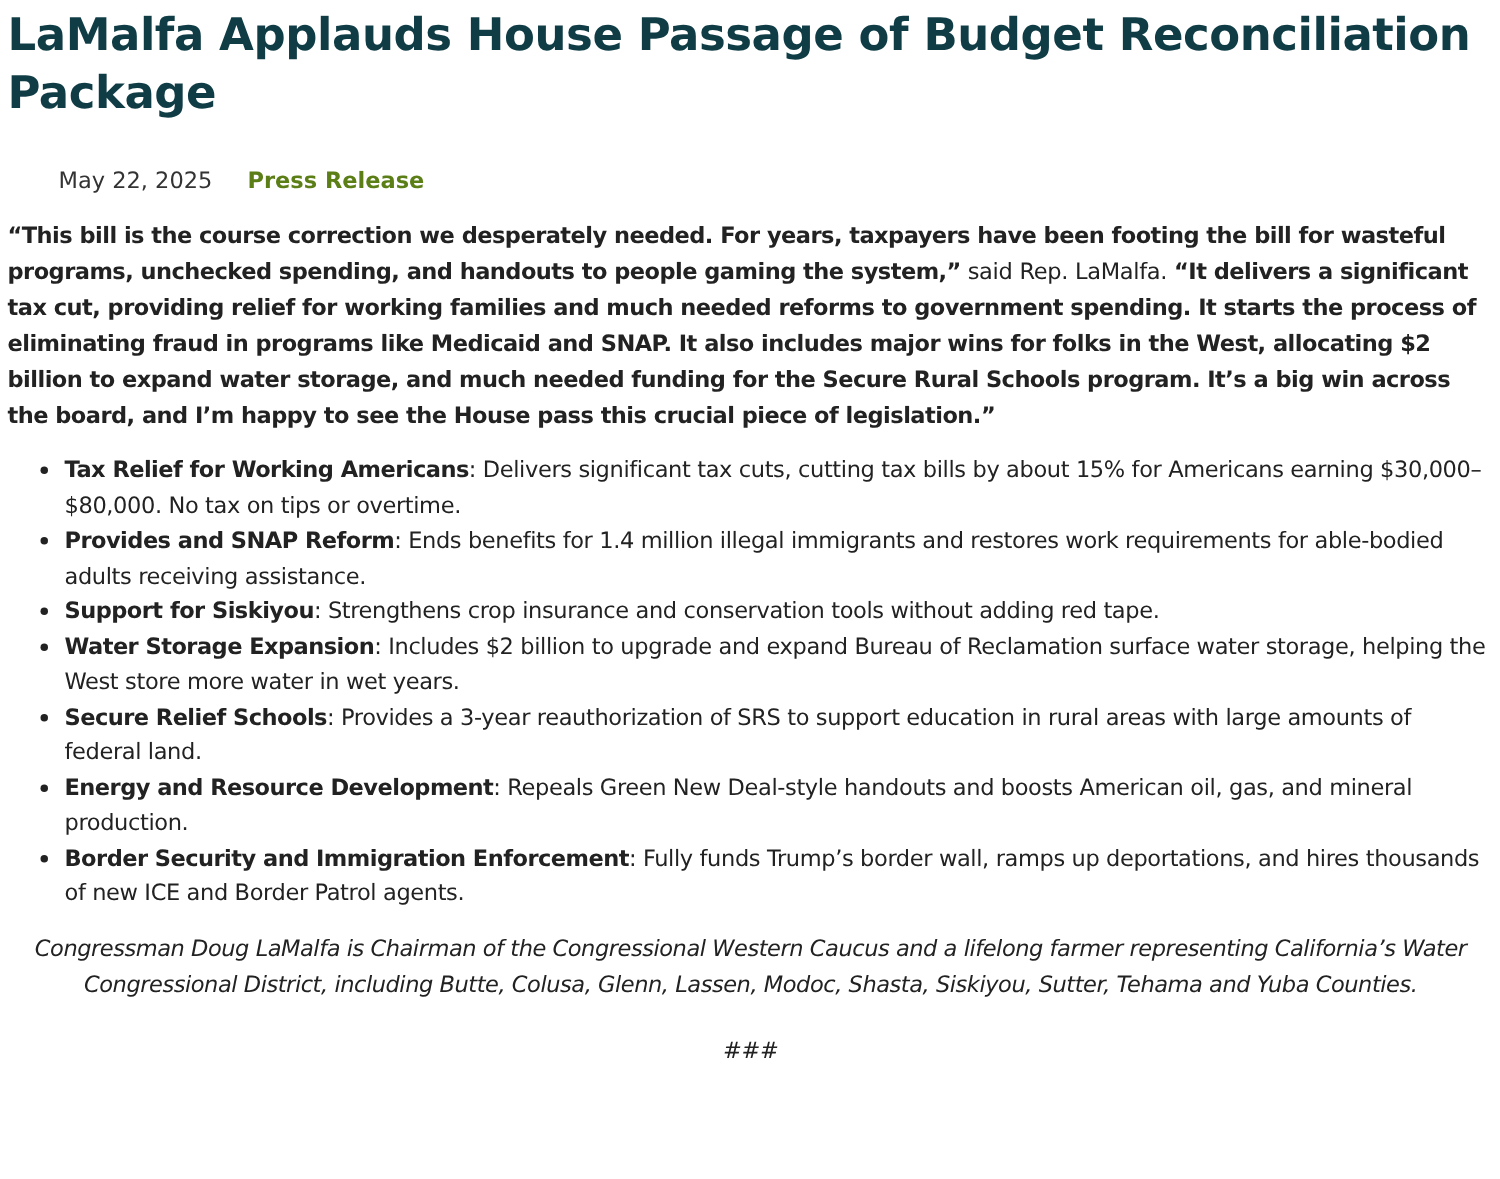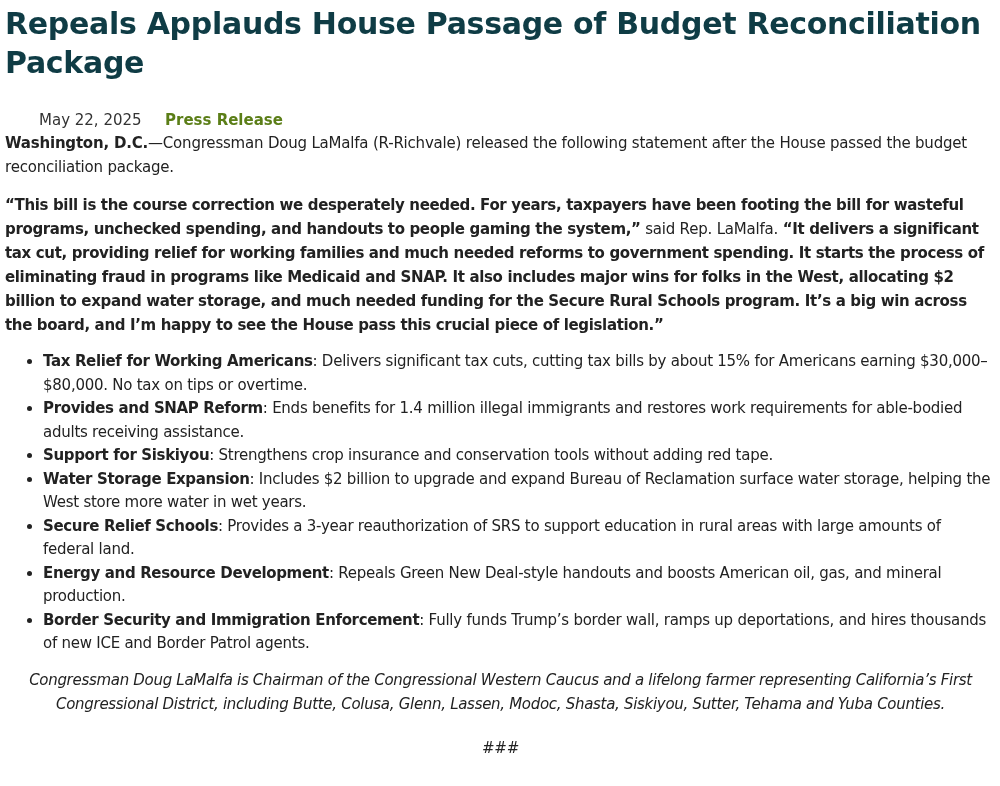--- a/index.html
+++ b/index.html
@@ -31,36 +31,35 @@
     .closing {
       margin-top: 12px; text-align: center; font-style: italic;
       font-size: 15px; line-height: 24px; letter-spacing: -0.3px;
     }
     .end { text-align: center; font-style: italic; margin-top: 20px; font-size: 15px; }
   </style>
 </head>
 <body>
 
 <div class="page">
-  <h1>Repeals Applauds House Passage of Budget Reconciliation Package</h1>
+  <h1>LaMalfa Applauds House Passage of Budget Reconciliation Package</h1>
 
   <div class="meta">
     <span class="date">May 22, 2025</span><span class="cat">Press Release</span>
   </div>
 
-  <p class="lead"><b>Washington, D.C.</b><span>—Congressman Doug LaMalfa (R-Richvale) released the following statement after the House passed the budget reconciliation package.</span></p>
 
   <p class="quote"><b>“This bill is the course correction we desperately needed. For years, taxpayers have been footing the bill for wasteful programs, unchecked spending, and handouts to people gaming the system,”</b><span> said Rep. LaMalfa. </span><b>“It delivers a significant tax cut, providing relief for working families and much needed reforms to government spending. It starts the process of eliminating fraud in programs like Medicaid and SNAP. It also includes major wins for folks in the West, allocating $2 billion to expand water storage, and much needed funding for the Secure Rural Schools program. It’s a big win across the board, and I’m happy to see the House pass this crucial piece of legislation.”</b></p>
 
 
   <ul>
     <li><b>Tax Relief for Working Americans</b><span>: Delivers significant tax cuts, cutting tax bills by about 15% for Americans earning $30,000–$80,000. No tax on tips or overtime.</span></li>
     <li><b>Provides and SNAP Reform</b><span>: Ends benefits for 1.4 million illegal immigrants and restores work requirements for able-bodied adults receiving assistance.</span></li>
     <li><b>Support for Siskiyou</b><span>: Strengthens crop insurance and conservation tools without adding red tape.</span></li>
     <li><b>Water Storage Expansion</b><span>: Includes $2 billion to upgrade and expand Bureau of Reclamation surface water storage, helping the West store more water in wet years.</span></li>
     <li><b>Secure Relief Schools</b><span>: Provides a 3-year reauthorization of SRS to support education in rural areas with large amounts of federal land.</span></li>
     <li><b>Energy and Resource Development</b><span>: Repeals Green New Deal-style handouts and boosts American oil, gas, and mineral production.</span></li>
     <li><b>Border Security and Immigration Enforcement</b><span>: Fully funds Trump’s border wall, ramps up deportations, and hires thousands of new ICE and Border Patrol agents.</span></li>
   </ul>
 
-  <p class="closing">Congressman Doug LaMalfa is Chairman of the Congressional Western Caucus and a lifelong farmer representing California’s First Congressional District, including Butte, Colusa, Glenn, Lassen, Modoc, Shasta, Siskiyou, Sutter, Tehama and Yuba Counties.</p>
+  <p class="closing">Congressman Doug LaMalfa is Chairman of the Congressional Western Caucus and a lifelong farmer representing California’s Water Congressional District, including Butte, Colusa, Glenn, Lassen, Modoc, Shasta, Siskiyou, Sutter, Tehama and Yuba Counties.</p>
   <p class="end">###</p>
 </div>
 
 </body></html>

